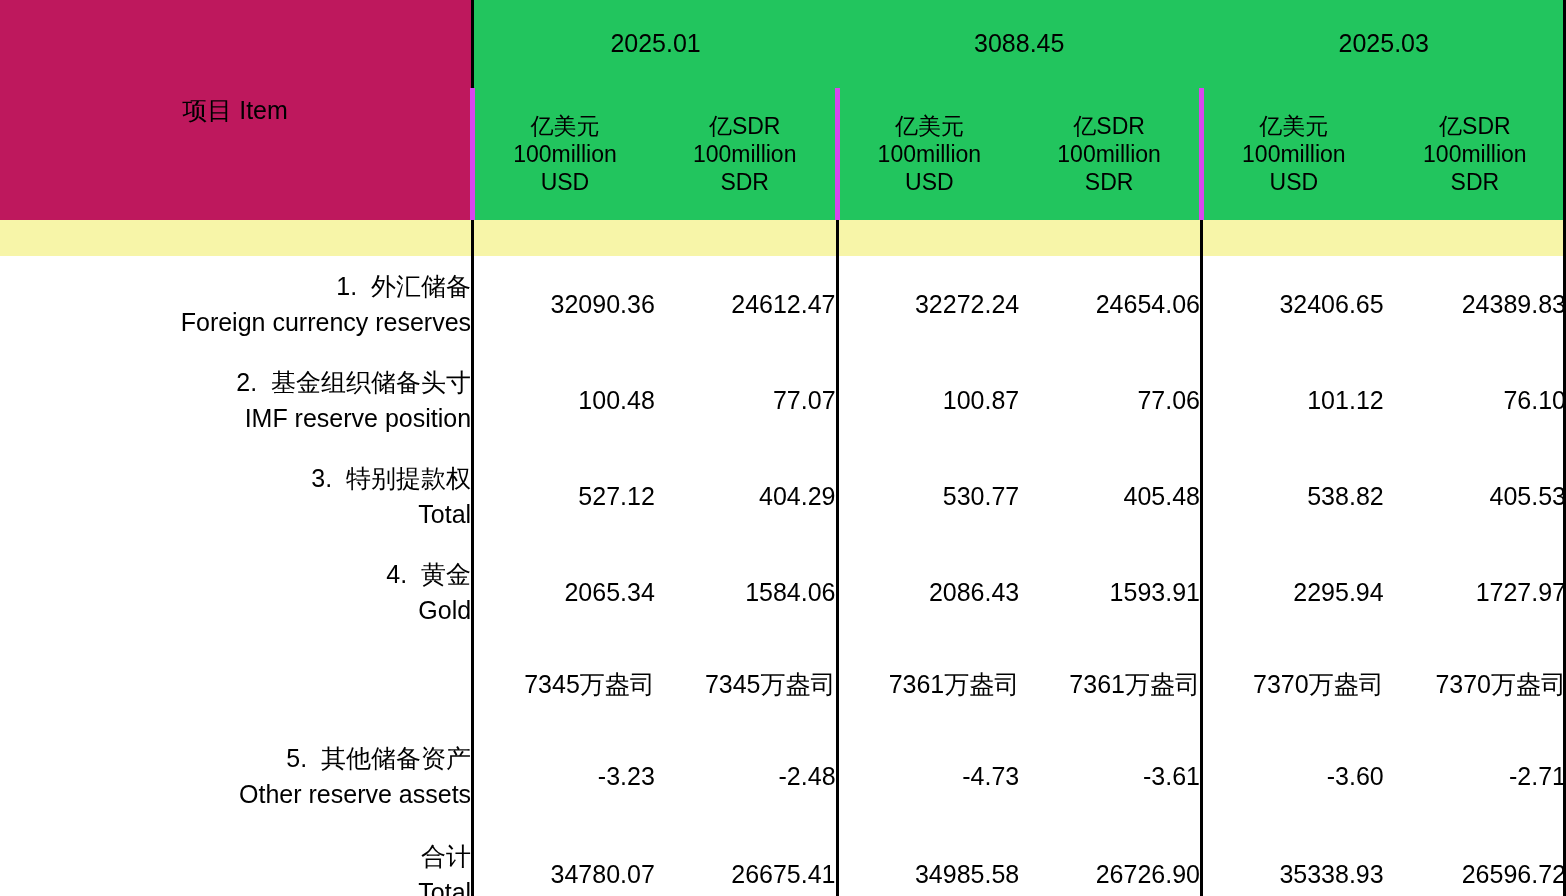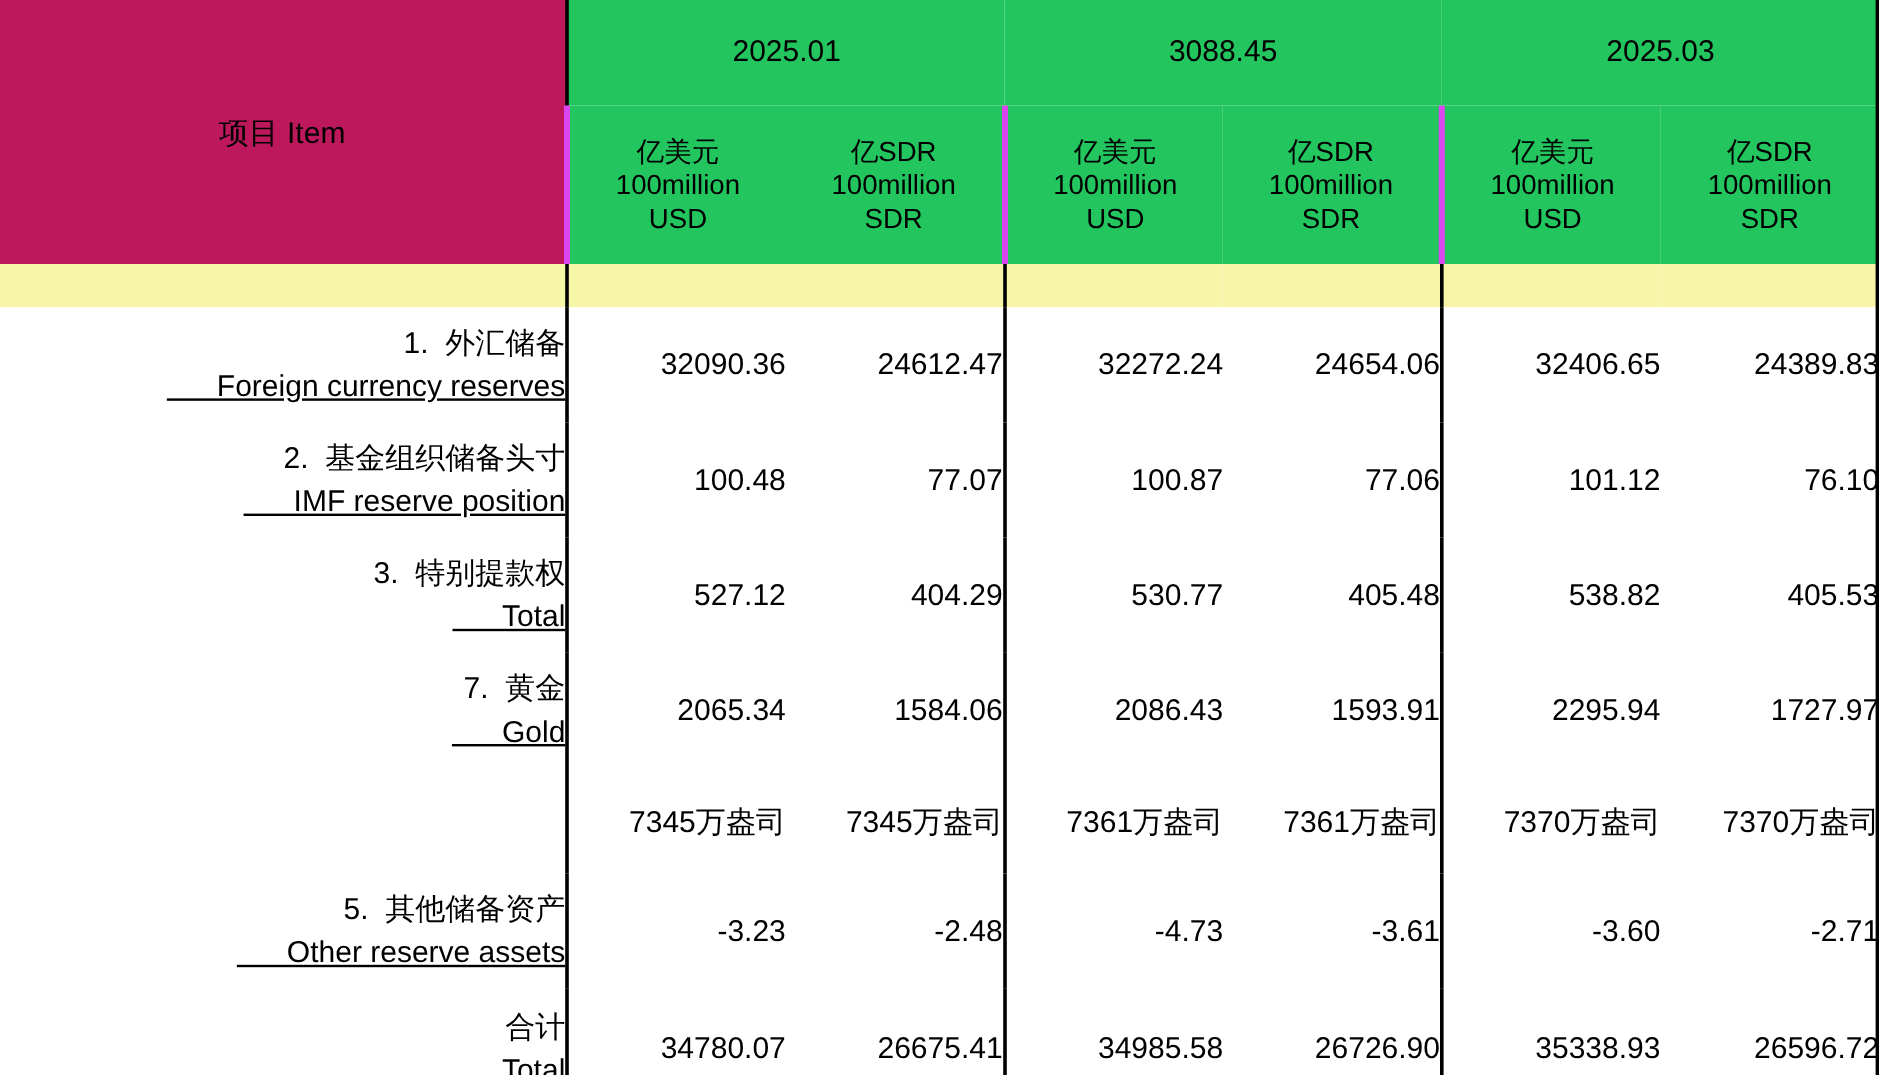--- a/index.html
+++ b/index.html
@@ -83,21 +83,20 @@
     font-size: 25px;
     line-height: 1.45;
   }
   .item-cn {
     display: block;
     white-space: pre;
   }
   .item-en {
     display: block;
     white-space: pre;
-    text-decoration: underline;
   }
   .num-cell {
     text-align: right;
     padding-right: 14px;
     font-size: 25px;
     white-space: nowrap;
   }
   .num-cell.lborder { border-left: 3px solid #000; }
 
   tr.data-row { height: 96px; }
@@ -200,21 +199,21 @@
         <td class="num-cell lborder">527.12</td>
         <td class="num-cell">404.29</td>
         <td class="num-cell lborder">530.77</td>
         <td class="num-cell">405.48</td>
         <td class="num-cell lborder">538.82</td>
         <td class="num-cell">405.53</td>
       </tr>
 
       <tr class="data-row">
         <td class="item-cell">
-          <span class="item-cn">7.  黄金</span>
+          <span class="item-cn">4.  黄金</span>
           <span class="item-en">      Gold</span>
         </td>
         <td class="num-cell lborder">2065.34</td>
         <td class="num-cell">1584.06</td>
         <td class="num-cell lborder">2086.43</td>
         <td class="num-cell">1593.91</td>
         <td class="num-cell lborder">2295.94</td>
         <td class="num-cell">1727.97</td>
       </tr>
 

